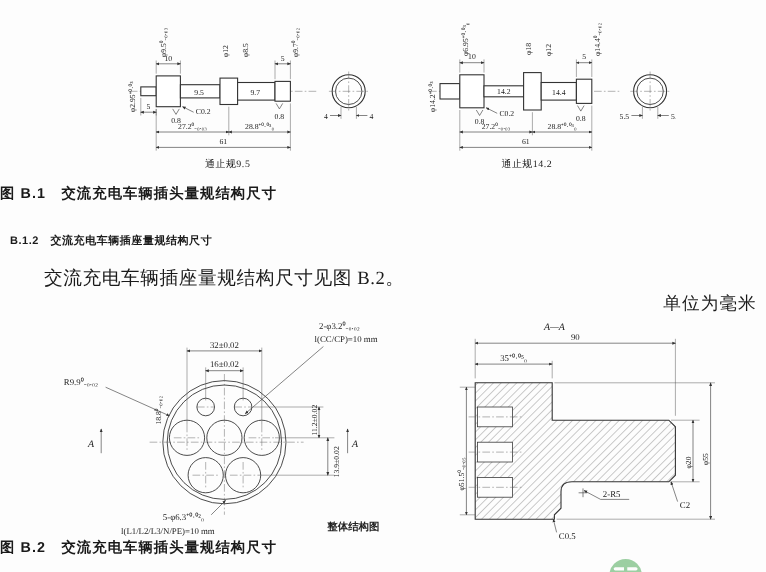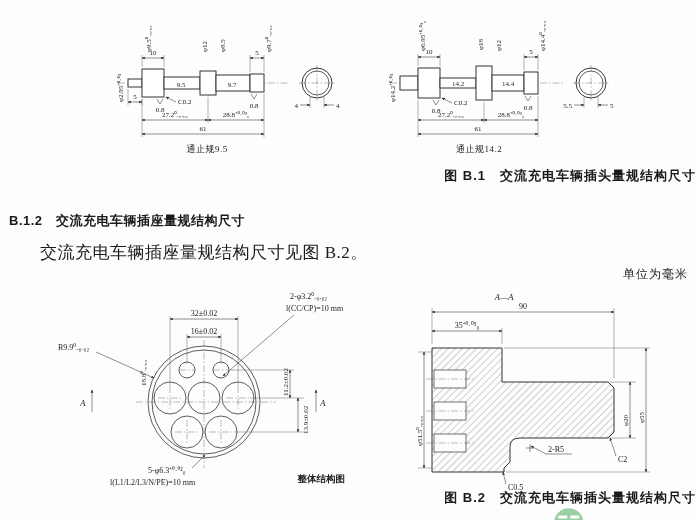--- a/index.html
+++ b/index.html
@@ -1,24 +1,24 @@
 <!DOCTYPE html>
 <html><head>
 <meta charset="utf-8">
 <style>
   * { margin:0; padding:0; box-sizing:border-box; }
   html,body { width:696px; height:520px; }
   body { position:relative; background:#fdfdfd; overflow:hidden;
          font-family:"Liberation Serif", serif; color:#1a1a1a; }
   .abs { position:absolute; }
   .fig-caption { font-family:"Liberation Sans", sans-serif; font-weight:bold;
-                 font-size:13px; letter-spacing:1px; text-align:right; width:696px; }
-  .heading { font-family:"Liberation Sans", sans-serif; font-weight:bold; font-size:13px; letter-spacing:.5px; }
+                 font-size:13px; letter-spacing:1px; text-align:left; width:696px; }
+  .heading { font-family:"Liberation Sans", sans-serif; font-weight:bold; font-size:10px; letter-spacing:.5px; }
   .body-text { font-size:17px; letter-spacing:.5px; }
-  .unit-note { font-size:12px; letter-spacing:1px;margin-left:40px; }
+  .unit-note { font-size:16px; letter-spacing:1px;margin-left:40px; }
   .sublabel { font-family:"Liberation Sans", sans-serif; font-weight:bold;
               font-size:9.5px; text-align:right; width:90px; color:#222; }
   svg text { font-family:"Liberation Serif", serif; fill:#1c1c1c; }
   .dim  { font-size:7px; }
   .dim2 { font-size:8px; }
   .gnote { font-size:9px; letter-spacing:.5px; }
   .sec  { font-size:9px; font-style:italic; }
   .ol  { fill:#fff; stroke:#333; stroke-width:1; }
   .ol2 { fill:none; stroke:#333; stroke-width:.8; }
   .dl  { stroke:#444; stroke-width:.6; fill:none; }

